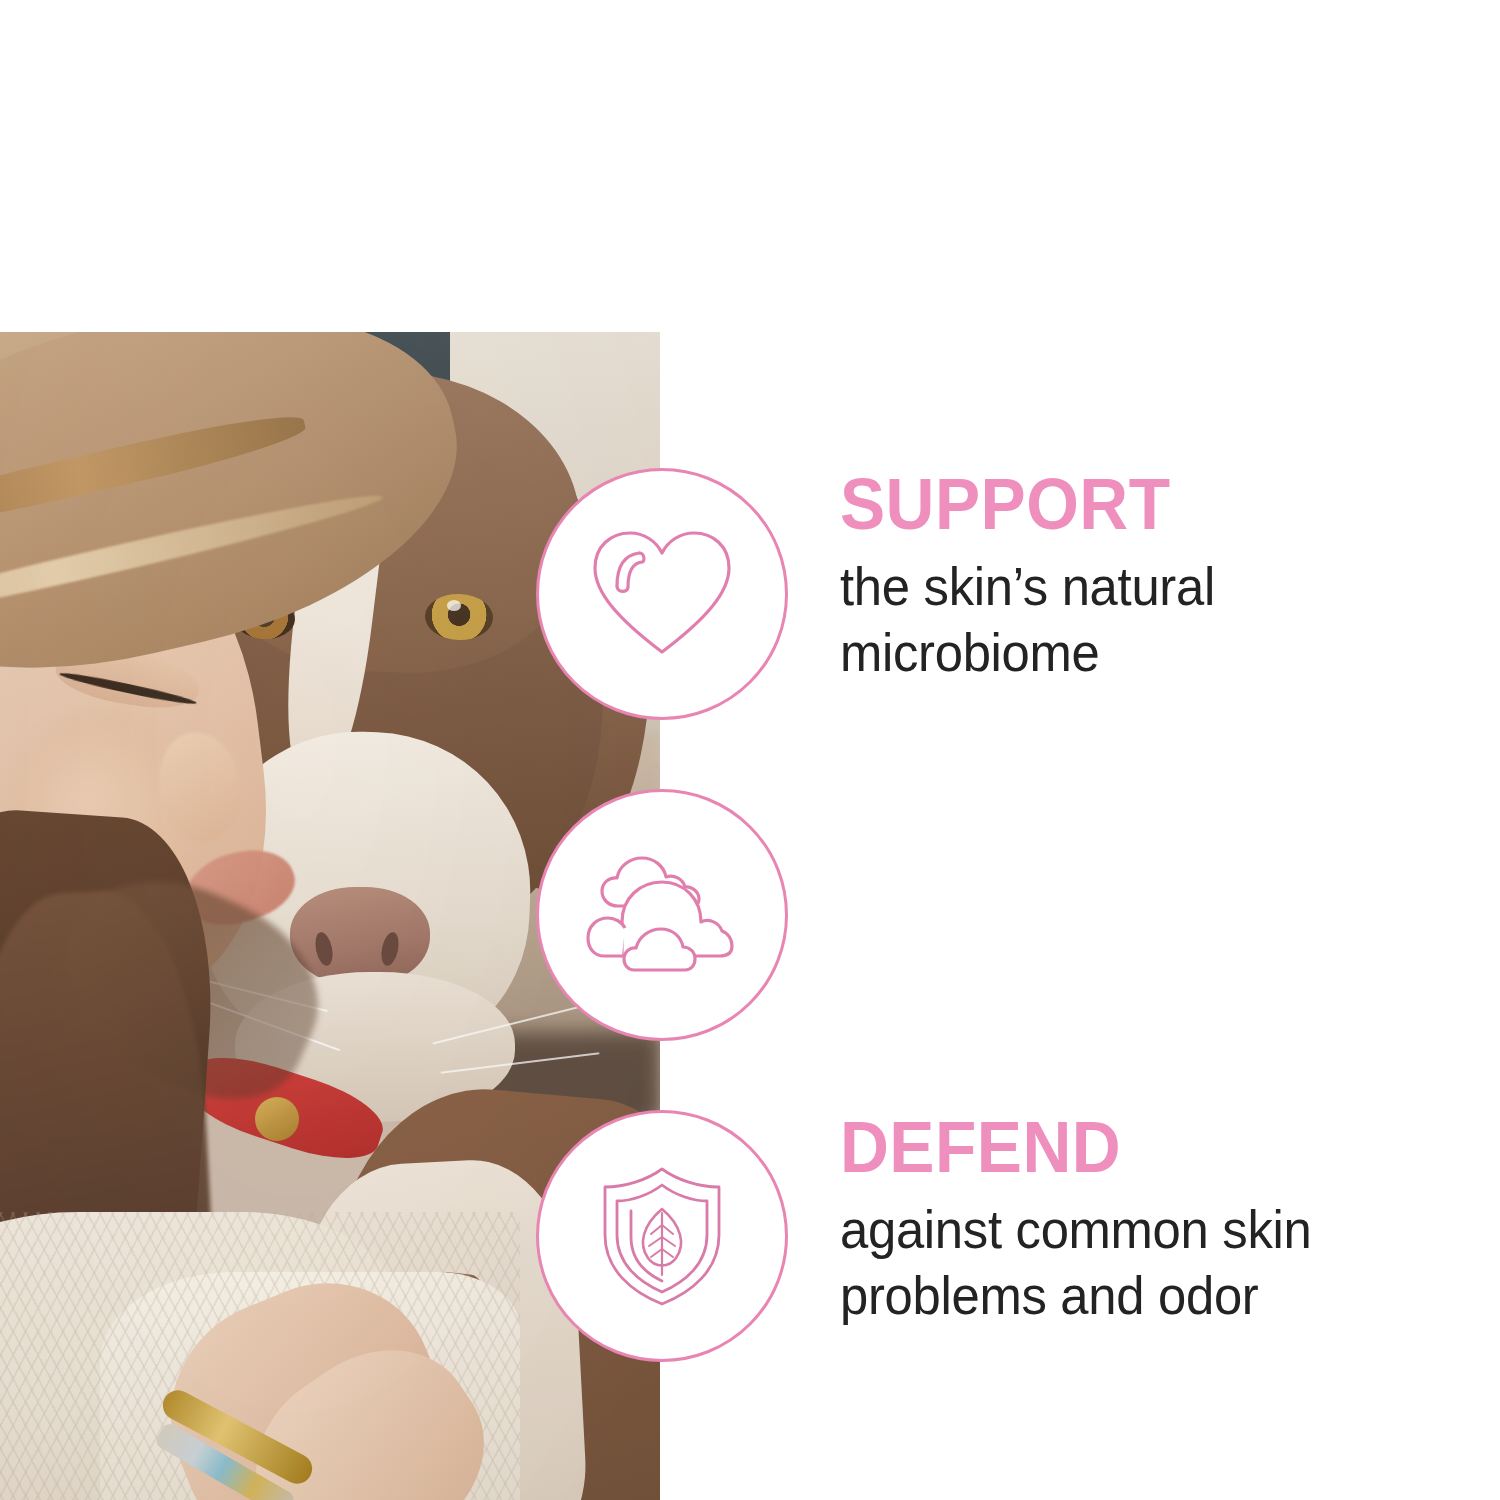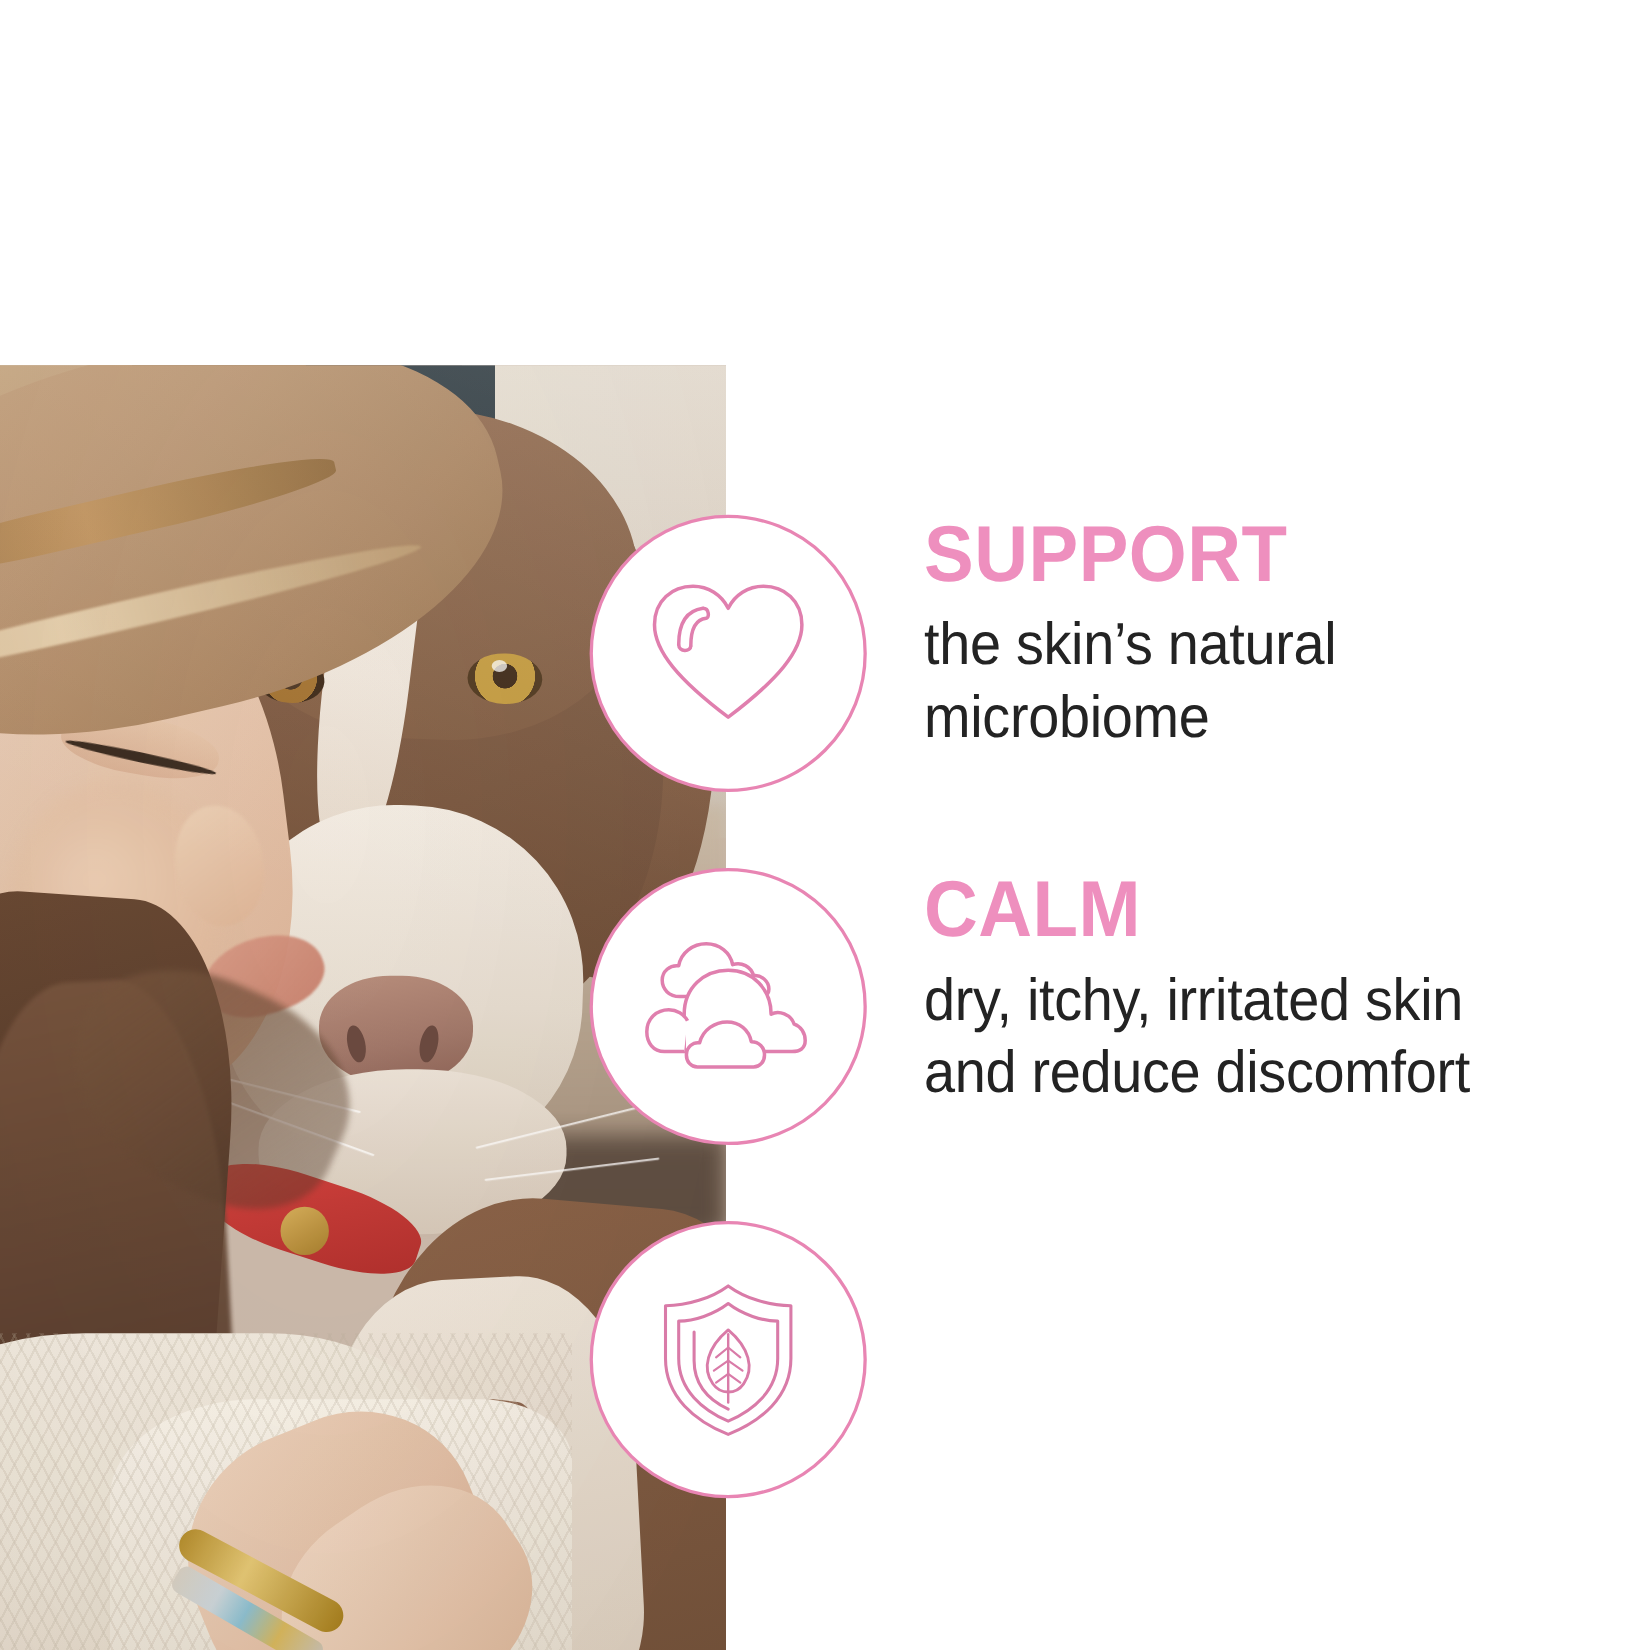--- a/index.html
+++ b/index.html
@@ -405,23 +405,23 @@
   <div class="content">
 
     <div class="feature-text" style="left:180px;top:125px;">
       <div class="feature-title">SUPPORT</div>
       <div class="feature-desc">
         <span>the skin’s natural</span>
         <span>microbiome</span>
       </div>
     </div>
 
-    <div class="feature-text" style="left:180px;top:448px;">
-      <div class="feature-title">CALM</div>
+
+    <div class="feature-text" style="left:180px;top:768px;">
+      <div class="feature-title">DEFEND</div>
       <div class="feature-desc">
-        <span>dry, itchy, irritated skin</span>
-        <span>and reduce discomfort</span>
+        <span>against common skin</span>
+        <span>problems and odor</span>
       </div>
     </div>
 
-
   </div>
 </div>
 
 </body></html>

